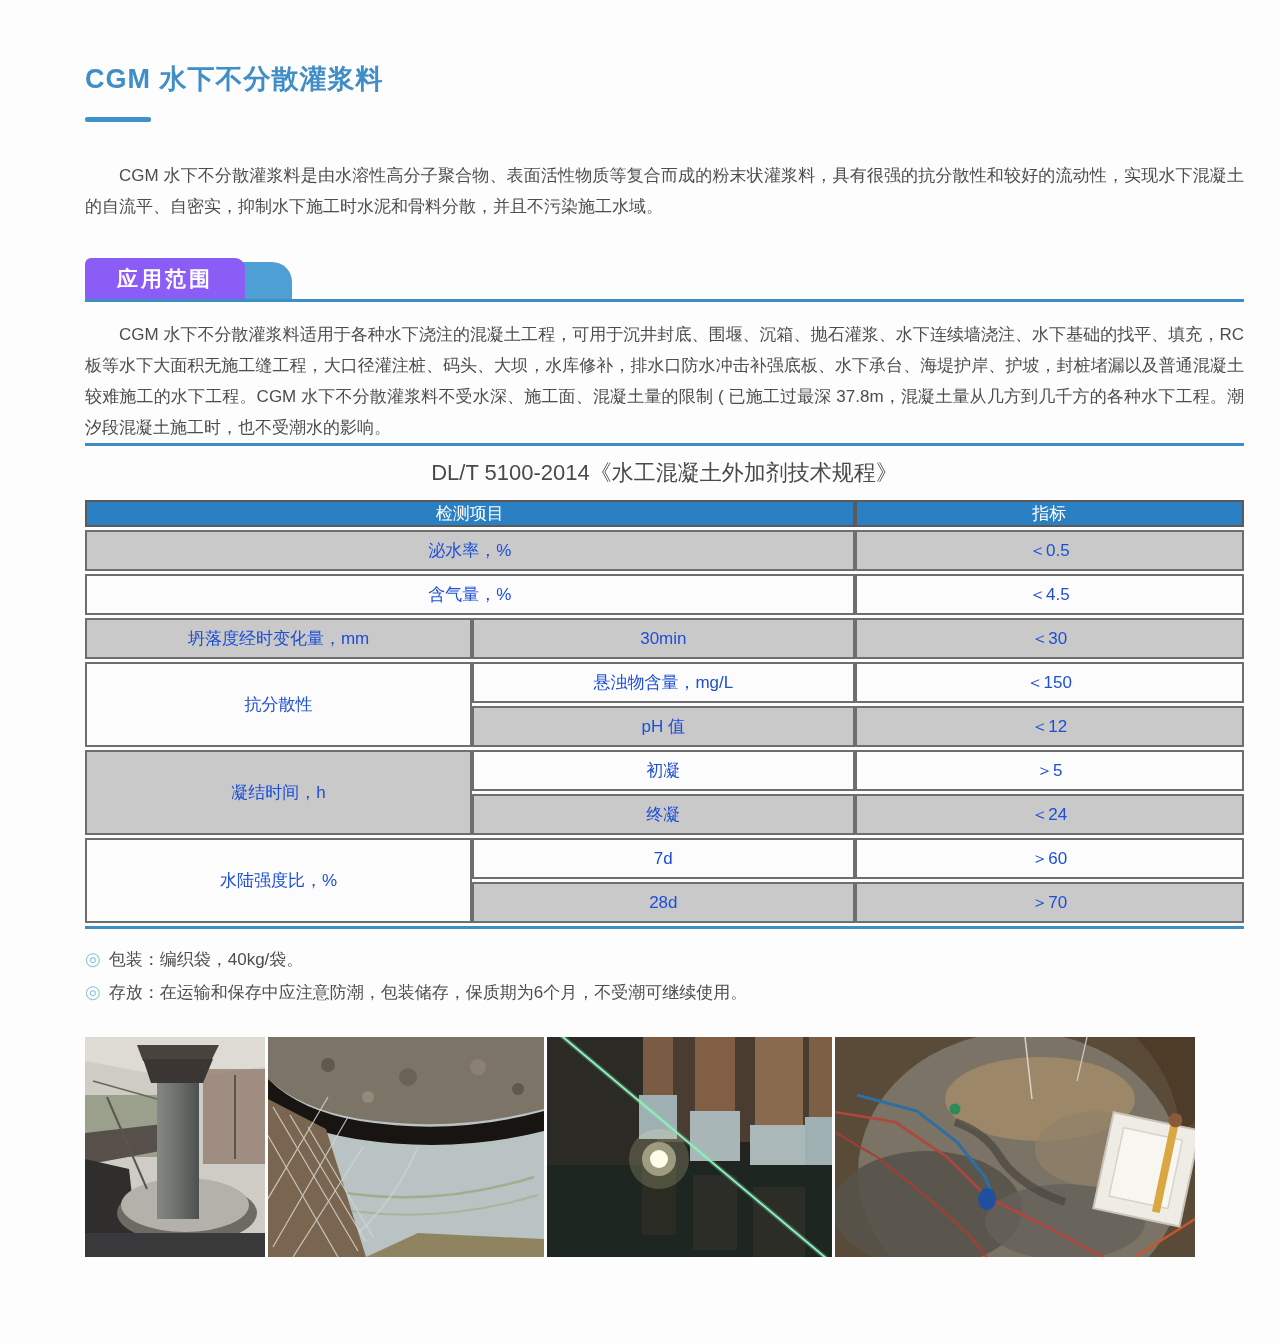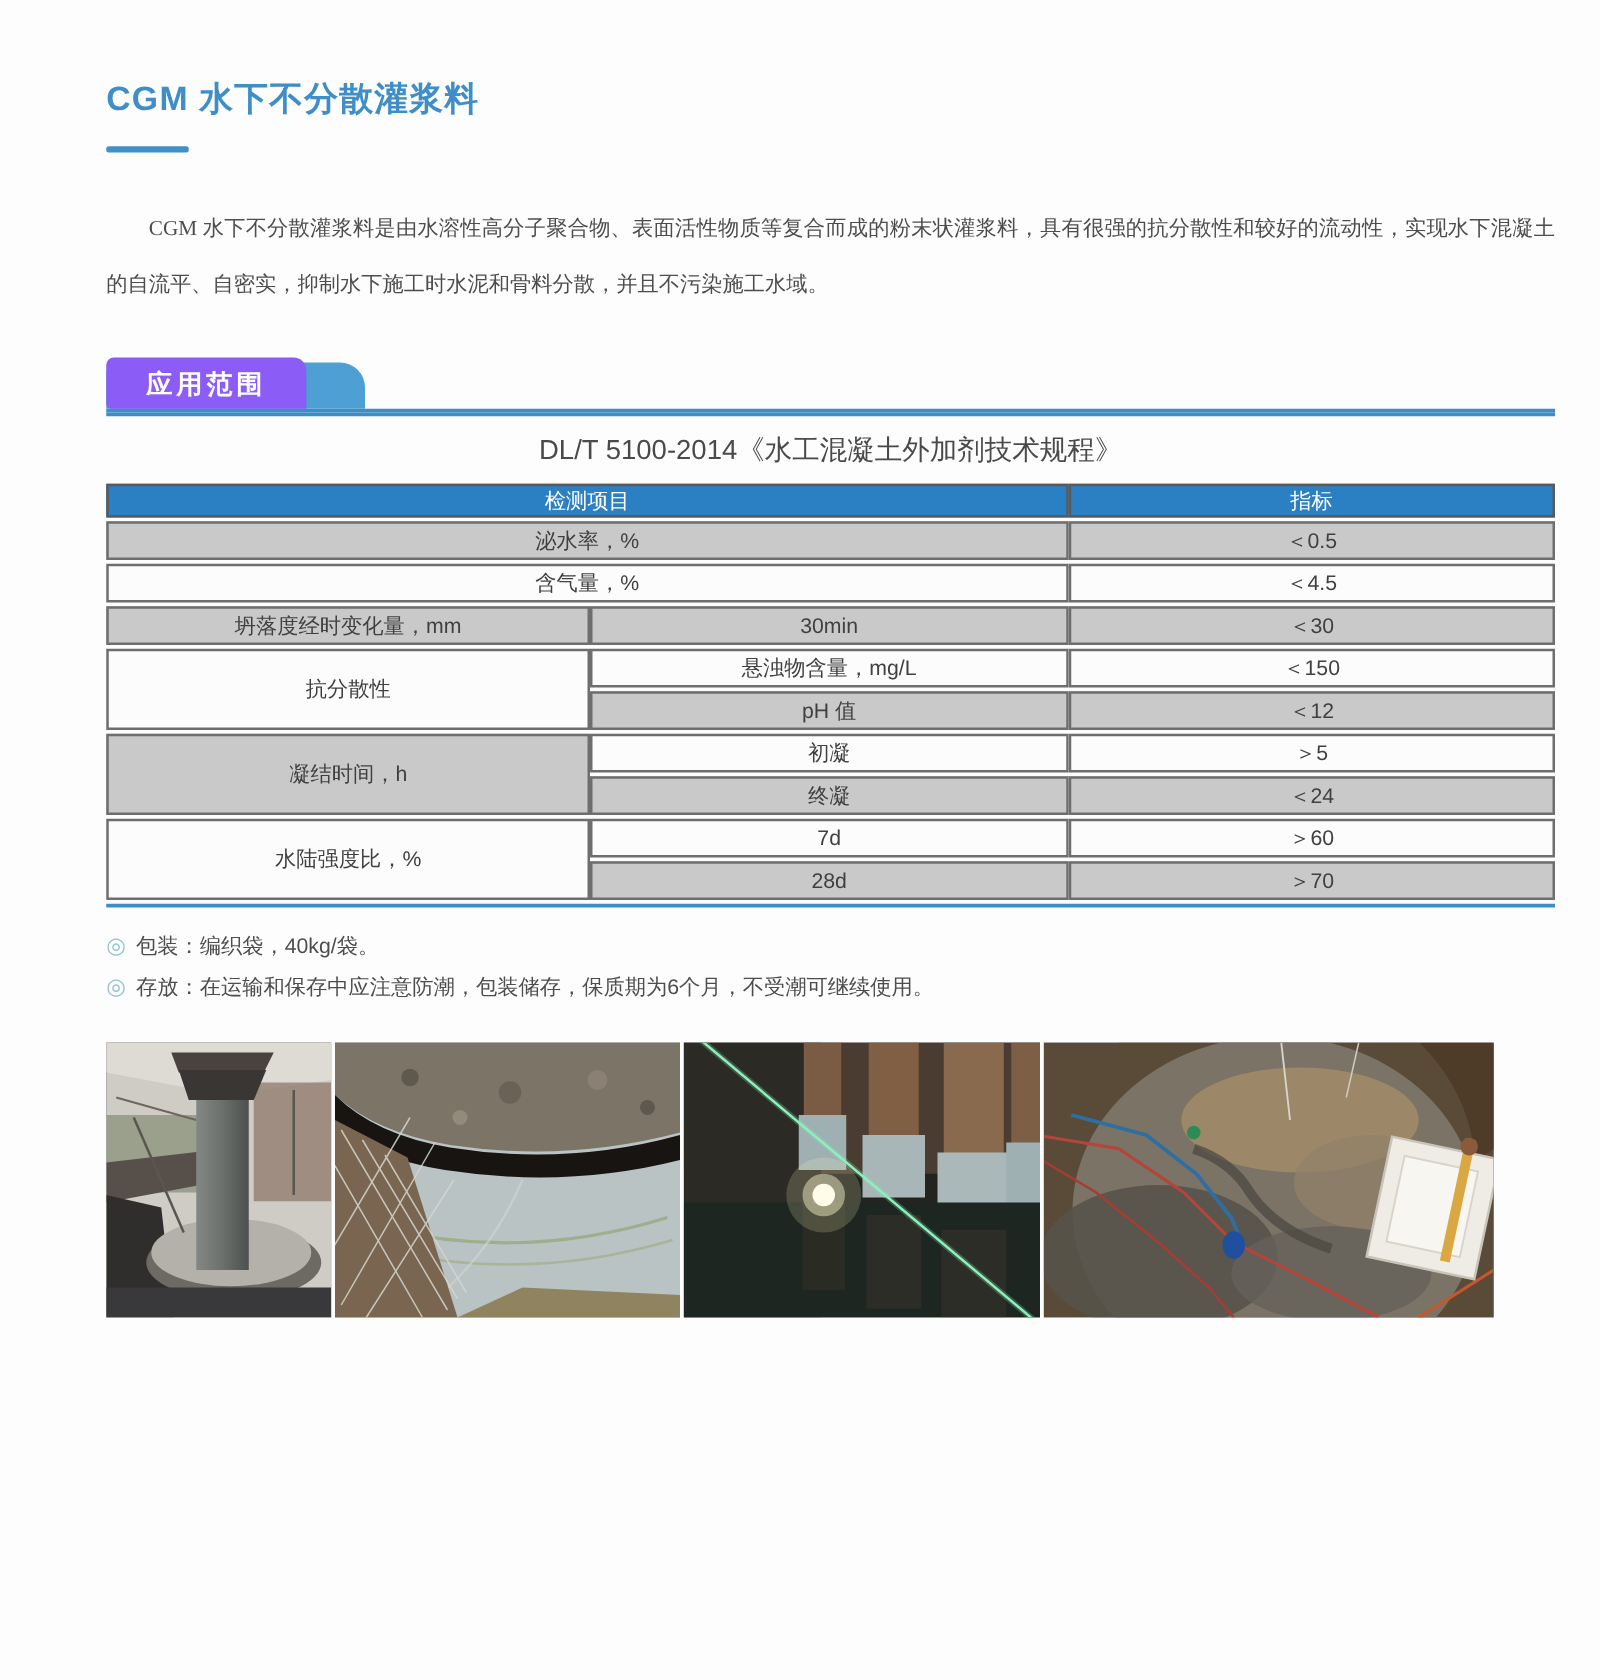--- a/index.html
+++ b/index.html
@@ -9,22 +9,22 @@
     background:#fdfdfd; color:#4c4c4c; overflow:hidden;
   }
   .page { width:1280px; height:1344px; padding:18px 36px 0 85px; position:relative;margin-top:43px; }
 
   
   .doc-title { font-size:27px; font-weight:bold; color:#3f8ec7; letter-spacing:1px; }
   .title-dash { width:66px; height:5px; background:#4191c9; border-radius:2px; margin-top:20px; }
 
   
   .para {
-    margin-top:38px; font-size:17px; line-height:45px; color:#4d4d4d;
-    text-indent:2em; text-align:justify;font-family:Liberation Serif, serif;
+    margin-top:38px; font-size:17px; line-height:31px; color:#4d4d4d;
+    text-indent:2em; text-align:justify;
   }
   .para.tight { margin-top:17px; }
 
   
   .sec-head { position:relative; height:43px; margin-top:34px; }
   .tab-light {
     position:absolute; left:0; bottom:0; width:207px; height:37px;
     background:#4e9fd4; border-radius:8px 20px 0 0;
   }
   .tab-dark {
@@ -36,21 +36,21 @@
   .sec-rule { height:3px; background:#3e8ec6; }
 
   
   .tbl-caption { margin-top:12px; text-align:center; font-size:22px; color:#4a4a4a; }
   table.perf {
     width:100%; margin-top:9px; border-collapse:separate; border-spacing:0 3px;
     table-layout:fixed;
   }
   table.perf th, table.perf td {
     border:2px solid #6e6e6e; text-align:center; vertical-align:middle;
-    font-size:17px; color:#404040; height:31px; padding:0 4px;
+    font-size:17px; color:#1d4ed8; height:41px; padding:0 4px;
     background:#fcfcfc; overflow:hidden; white-space:nowrap;
   }
   table.perf th {
     background:#2b80c4; color:#ffffff; font-weight:normal; height:16px;
     border-color:#5a5a5a;
   }
   table.perf td.gray { background:#c9c9c9; }
 
   
   .bullets { margin-top:14px; }
@@ -75,20 +75,21 @@
   <div class="title-dash"></div>
 
   <p class="para">CGM 水下不分散灌浆料是由水溶性高分子聚合物、表面活性物质等复合而成的粉末状灌浆料，具有很强的抗分散性和较好的流动性，实现水下混凝土的自流平、自密实，抑制水下施工时水泥和骨料分散，并且不污染施工水域。</p>
 
   <div class="sec-head">
     <div class="tab-light"></div>
     <div class="tab-dark">应用范围</div>
   </div>
   <div class="sec-rule"></div>
 
+  <p class="para tight">CGM 水下不分散灌浆料适用于各种水下浇注的混凝土工程，可用于沉井封底、围堰、沉箱、抛石灌浆、水下连续墙浇注、水下基础的找平、填充，RC 板等水下大面积无施工缝工程，大口径灌注桩、码头、大坝，水库修补，排水口防水冲击补强底板、水下承台、海堤护岸、护坡，封桩堵漏以及普通混凝土较难施工的水下工程。CGM 水下不分散灌浆料不受水深、施工面、混凝土量的限制 ( 已施工过最深 37.8m，混凝土量从几方到几千方的各种水下工程。潮汐段混凝土施工时，也不受潮水的影响。</p>
 
   <div class="sec-rule"></div>
 
   <div class="tbl-caption">DL/T 5100-2014《水工混凝土外加剂技术规程》</div>
 
   <table class="perf">
     <colgroup>
         <col style="width:33.4%">
         <col style="width:33%">
         <col style="width:33.6%">

